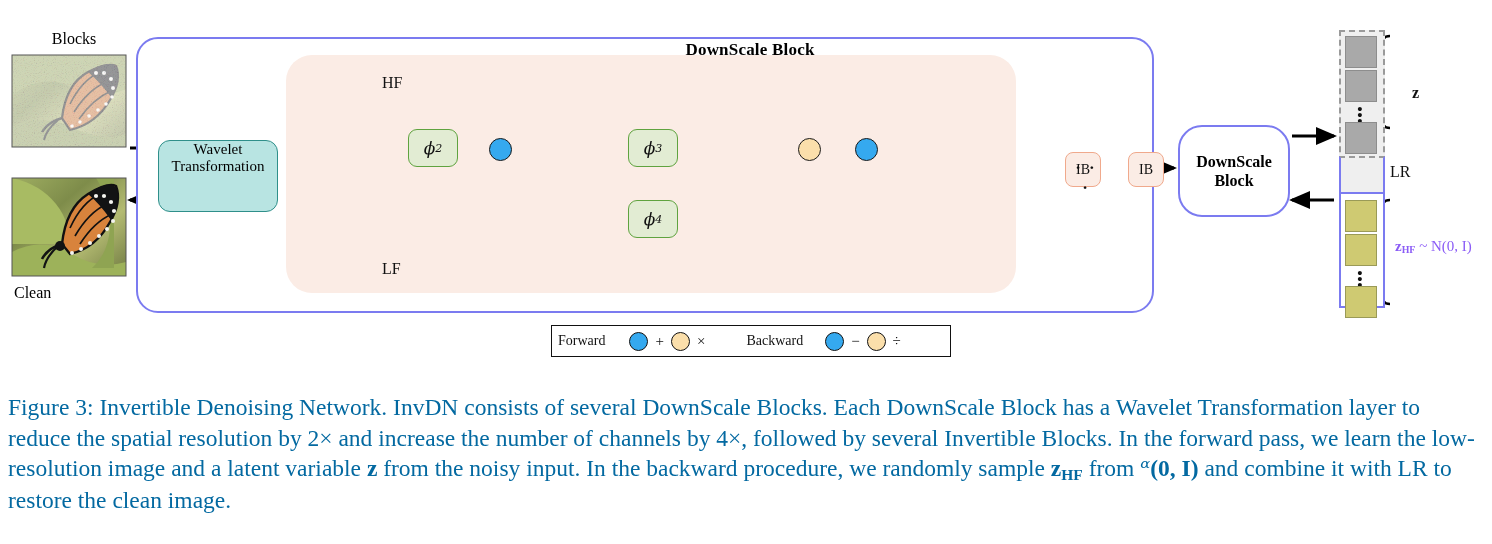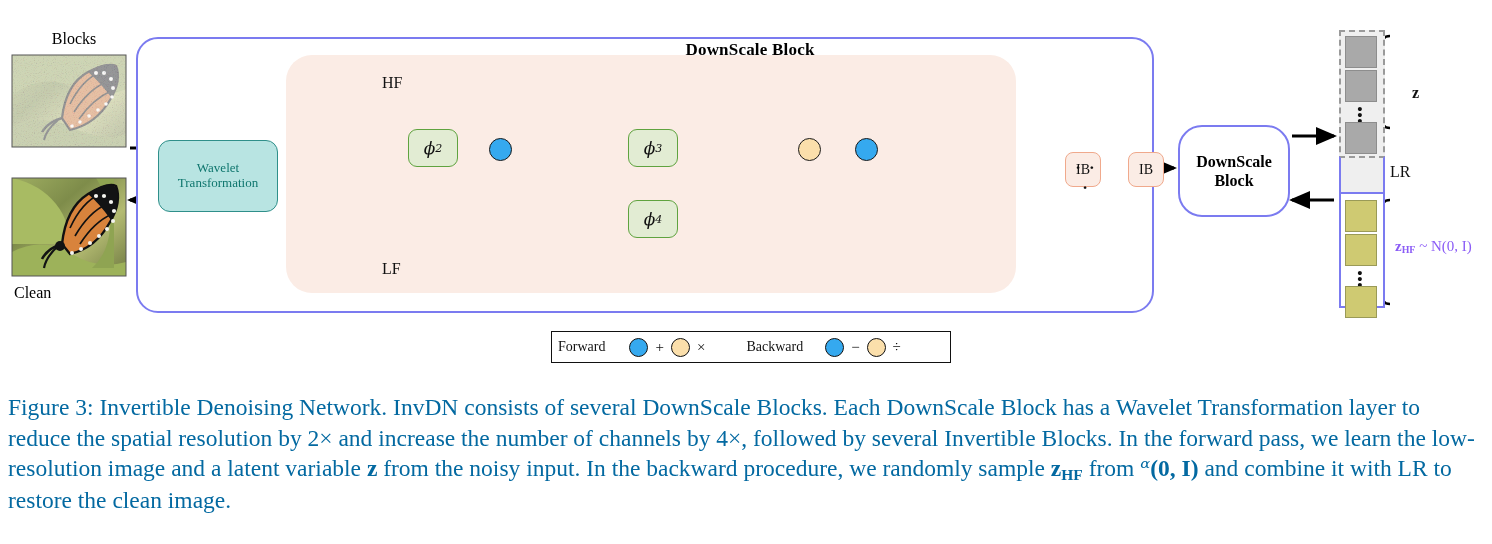--- a/index.html
+++ b/index.html
@@ -29,22 +29,22 @@
   #ib-label{
     left:802px;top:54px;width:220px;font-size:17px;color:#1a1a1a;
   }
   #noisy-label{left:14px;top:30px;width:120px;text-align:center;font-size:16px;}
   #clean-label{left:14px;top:284px;width:120px;text-align:left;font-size:16px;}
 
   
   #wavelet-box{
     left:158px;top:140px;width:118px;height:70px;
     background:#b8e4e2;border:1.5px solid #2f8f8a;border-radius:12px;
-    display:flex;align-items:center;justify-content:center;text-align:center;
-    font-size:13px;line-height:1.15;color:#0f766e;
+    display:flex;align-items:flex-start;justify-content:center;text-align:center;
+    font-size:15px;line-height:1.15;color:#000000;
   }
   #hf-label{left:382px;top:74px;font-size:16px;color:#111;}
   #lf-label{left:382px;top:260px;font-size:16px;color:#111;}
 
   
   .phi-box{
     background:#e2ecd3;border:1.6px solid #5fa33f;border-radius:9px;
     display:flex;align-items:center;justify-content:center;
     font-size:17px;font-style:italic;color:#101010;
     font-family:"DejaVu Serif", serif;
@@ -93,21 +93,21 @@
   .vdots{position:absolute;text-align:center;color:#111;font-size:15px;
          line-height:6px;font-weight:bold;}
   #z-label{left:1412px;top:84px;font-size:16px;color:#111;font-weight:bold;}
   #lr-label{left:1390px;top:163px;font-size:16px;color:#111;}
   #zhf-label{left:1395px;top:238px;font-size:15px;color:#8b5cf6;white-space:nowrap;}
 
   
   #legend{
     left:551px;top:325px;width:398px;height:30px;
     border:1.6px solid #111;background:#fff;
-    display:flex;align-items:center;font-size:14px;color:#111;margin-top:6px;
+    display:flex;align-items:center;font-size:14px;color:#111;
   }
   #legend .lg-txt{padding:0 6px;}
   .lg-dot{display:inline-block;width:17px;height:17px;border-radius:50%;
           border:1.6px solid #111;vertical-align:-4px;}
   .lg-op{padding:0 7px;font-size:15px;}
 
   
   #caption{
     left:8px;top:392px;width:1478px;
     font-size:23.5px;line-height:1.30;color:#0369a1;text-align:left;

